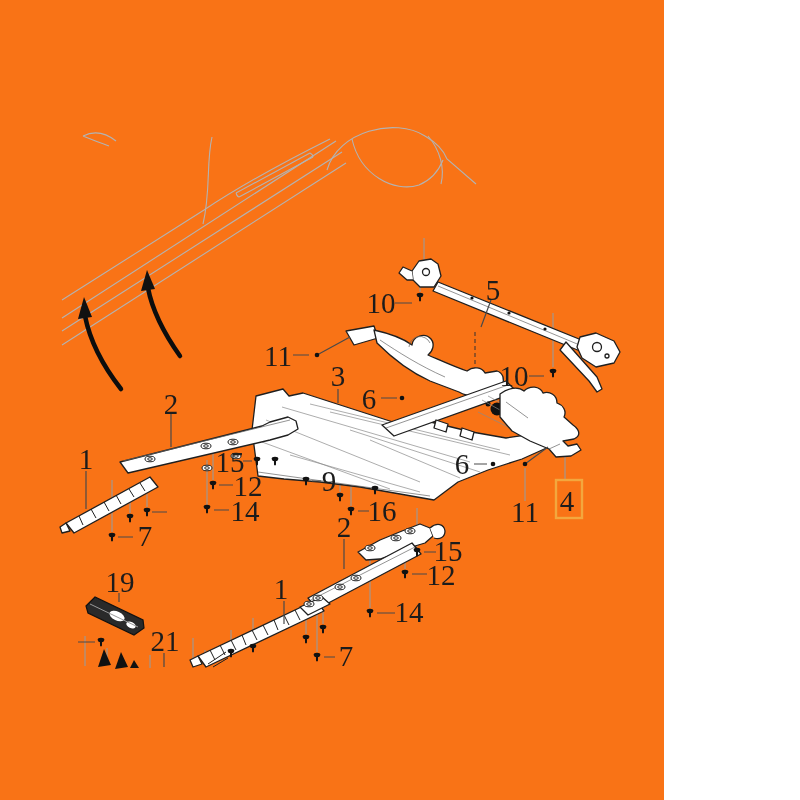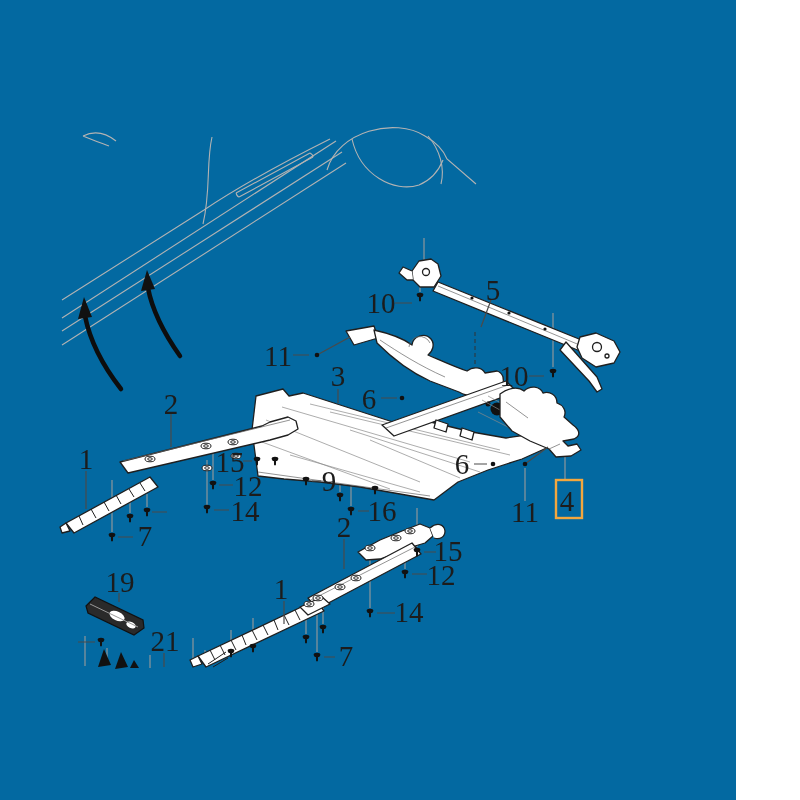--- a/index.html
+++ b/index.html
@@ -1,16 +1,16 @@
 <!DOCTYPE html>
 <html><head>
 <meta charset="utf-8">
 <style>
   html,body{margin:0;padding:0;background:#fff;}
-  .stage{width:736px;height:800px;background:#0369a1;position:relative;overflow:hidden;}
+  .stage{width:664px;height:800px;background:#f97316;position:relative;overflow:hidden;}
   svg{display:block;}
   .car{stroke:#b3b3b3;stroke-width:1.1;fill:none;}
   .part{stroke:#1f1f1f;stroke-width:1.3;fill:#ffffff;stroke-linejoin:round;}
   .part-thin{stroke:#666;stroke-width:.7;fill:none;}
   .hatch{stroke:#8a8a8a;stroke-width:.7;fill:none;}
   .axis{stroke:#9b9b9b;stroke-width:1.1;fill:none;}
   .leader{stroke:#4a4a4a;stroke-width:1.2;fill:none;}
   .dashedline{stroke:#333;stroke-width:1;stroke-dasharray:4 3;fill:none;}
   .arrow{stroke:#0d0d0d;stroke-width:4.5;fill:none;stroke-linecap:round;}
   .dark{fill:#111;stroke:none;}

